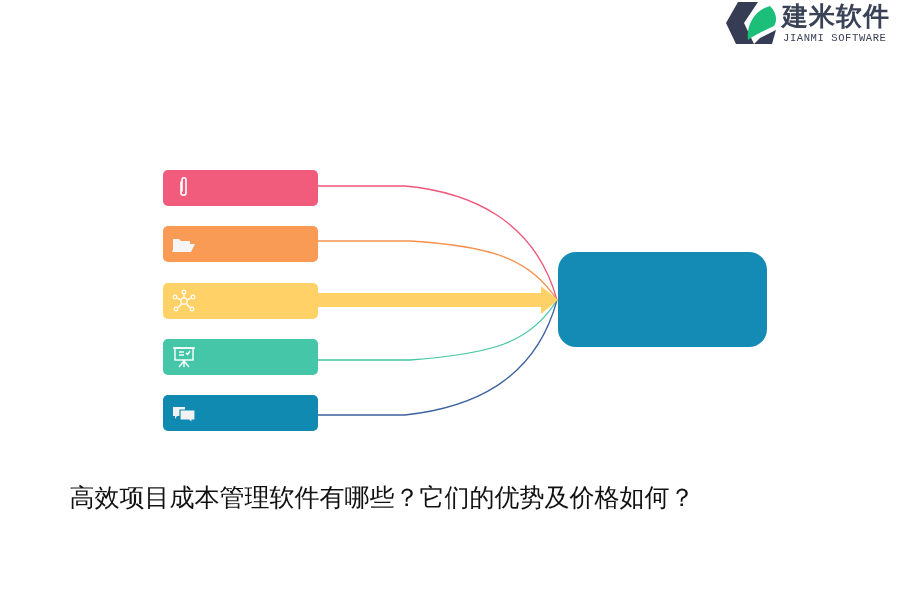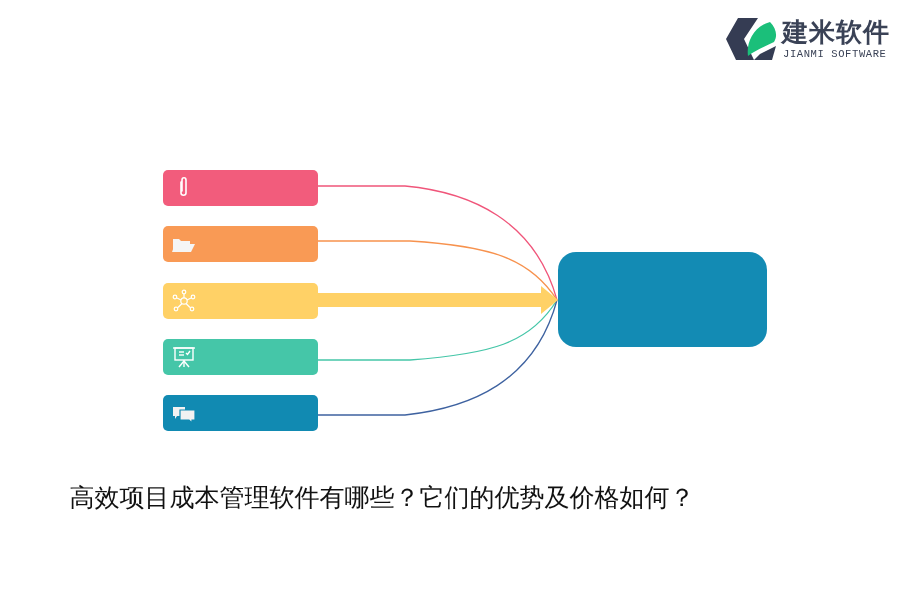--- a/index.html
+++ b/index.html
@@ -10,21 +10,21 @@
     body {
       width: 900px;
       height: 600px;
       position: relative;
       overflow: hidden;
       font-family: "DejaVu Sans", "Liberation Sans", sans-serif;
     }
     .logo {
       position: absolute;
       left: 724px;
-      top: 16px;
+      top: 0px;
       width: 176px;
       height: 46px;
     }
     .logo-mark {
       position: absolute;
       left: 0;
       top: 0;
       width: 54px;
       height: 46px;
     }

